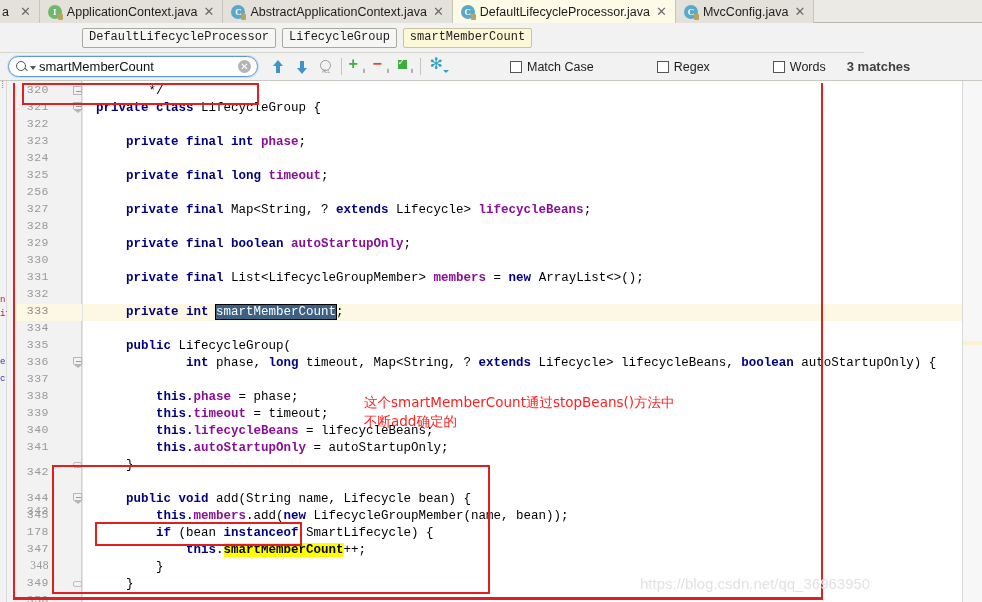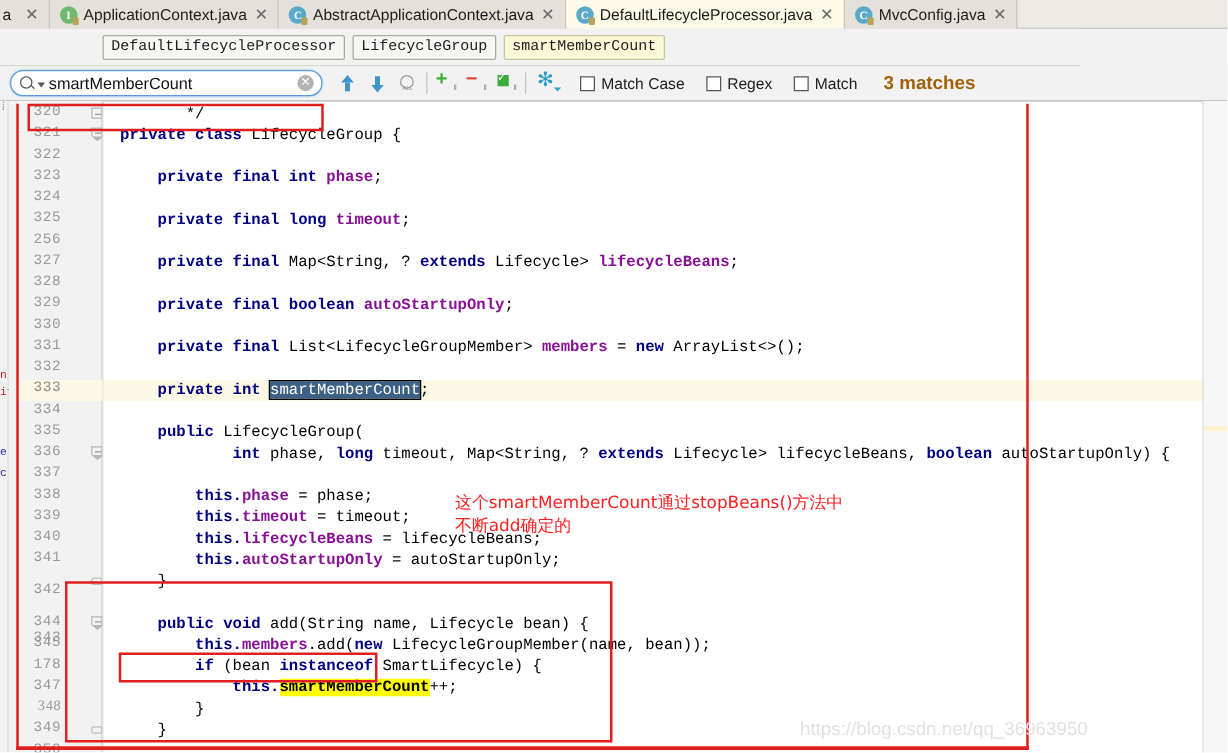--- a/index.html
+++ b/index.html
@@ -209,29 +209,29 @@
     content: "✻"; position: absolute; left: -1px; top: -5px;
     font-size: 16px; color: #2f9fc6;
   }
   .ico-gear .gcaret {
     position: absolute; right: -3px; bottom: 1px;
     width: 0; height: 0;
     border-left: 3px solid transparent; border-right: 3px solid transparent;
     border-top: 3px solid #2f9fc6;
   }
   .chk-group { display: flex; align-items: center; gap: 17px; margin-left: 14px; }
-  .chk { display: flex; align-items: center; gap: 5px; }
+  .chk { display: flex; align-items: center; gap: 5px; margin-left: 46px; }
   .chk-box {
     width: 12px; height: 12px; border: 1px solid #555; background: #fff;
     flex: 0 0 auto;
   }
   .chk-lbl { font-size: 12.5px; color: #1c1c1c; white-space: nowrap; }
   .matches {
     margin-left: 21px;
-    font-size: 15px; font-weight: bold; color: #a16207; white-space: nowrap;
+    font-size: 13px; font-weight: bold; color: #404040; white-space: nowrap;
   }
 
   
   .editor {
     position: absolute; left: 0; top: 81px;
     width: 982px; height: 521px;
     background: #fff;
     overflow: hidden;
   }
   .edge-strip {
@@ -458,21 +458,21 @@
         <label class="chk">
           <span class="chk-box"></span>
           <span class="chk-lbl">Match Case</span>
         </label>
         <label class="chk">
           <span class="chk-box"></span>
           <span class="chk-lbl">Regex</span>
         </label>
         <label class="chk">
           <span class="chk-box"></span>
-          <span class="chk-lbl">Match</span>
+          <span class="chk-lbl">Words</span>
         </label>
       </div>
 
     <div class="matches">3 matches</div>
   </div>
 
   <div class="editor">
     <div class="edge-strip" id="edgestrip">
         <div class="edge-bit" style="top: 0px;">⁞</div>
         <div class="edge-bit red" style="top: 214px;">n</div>

